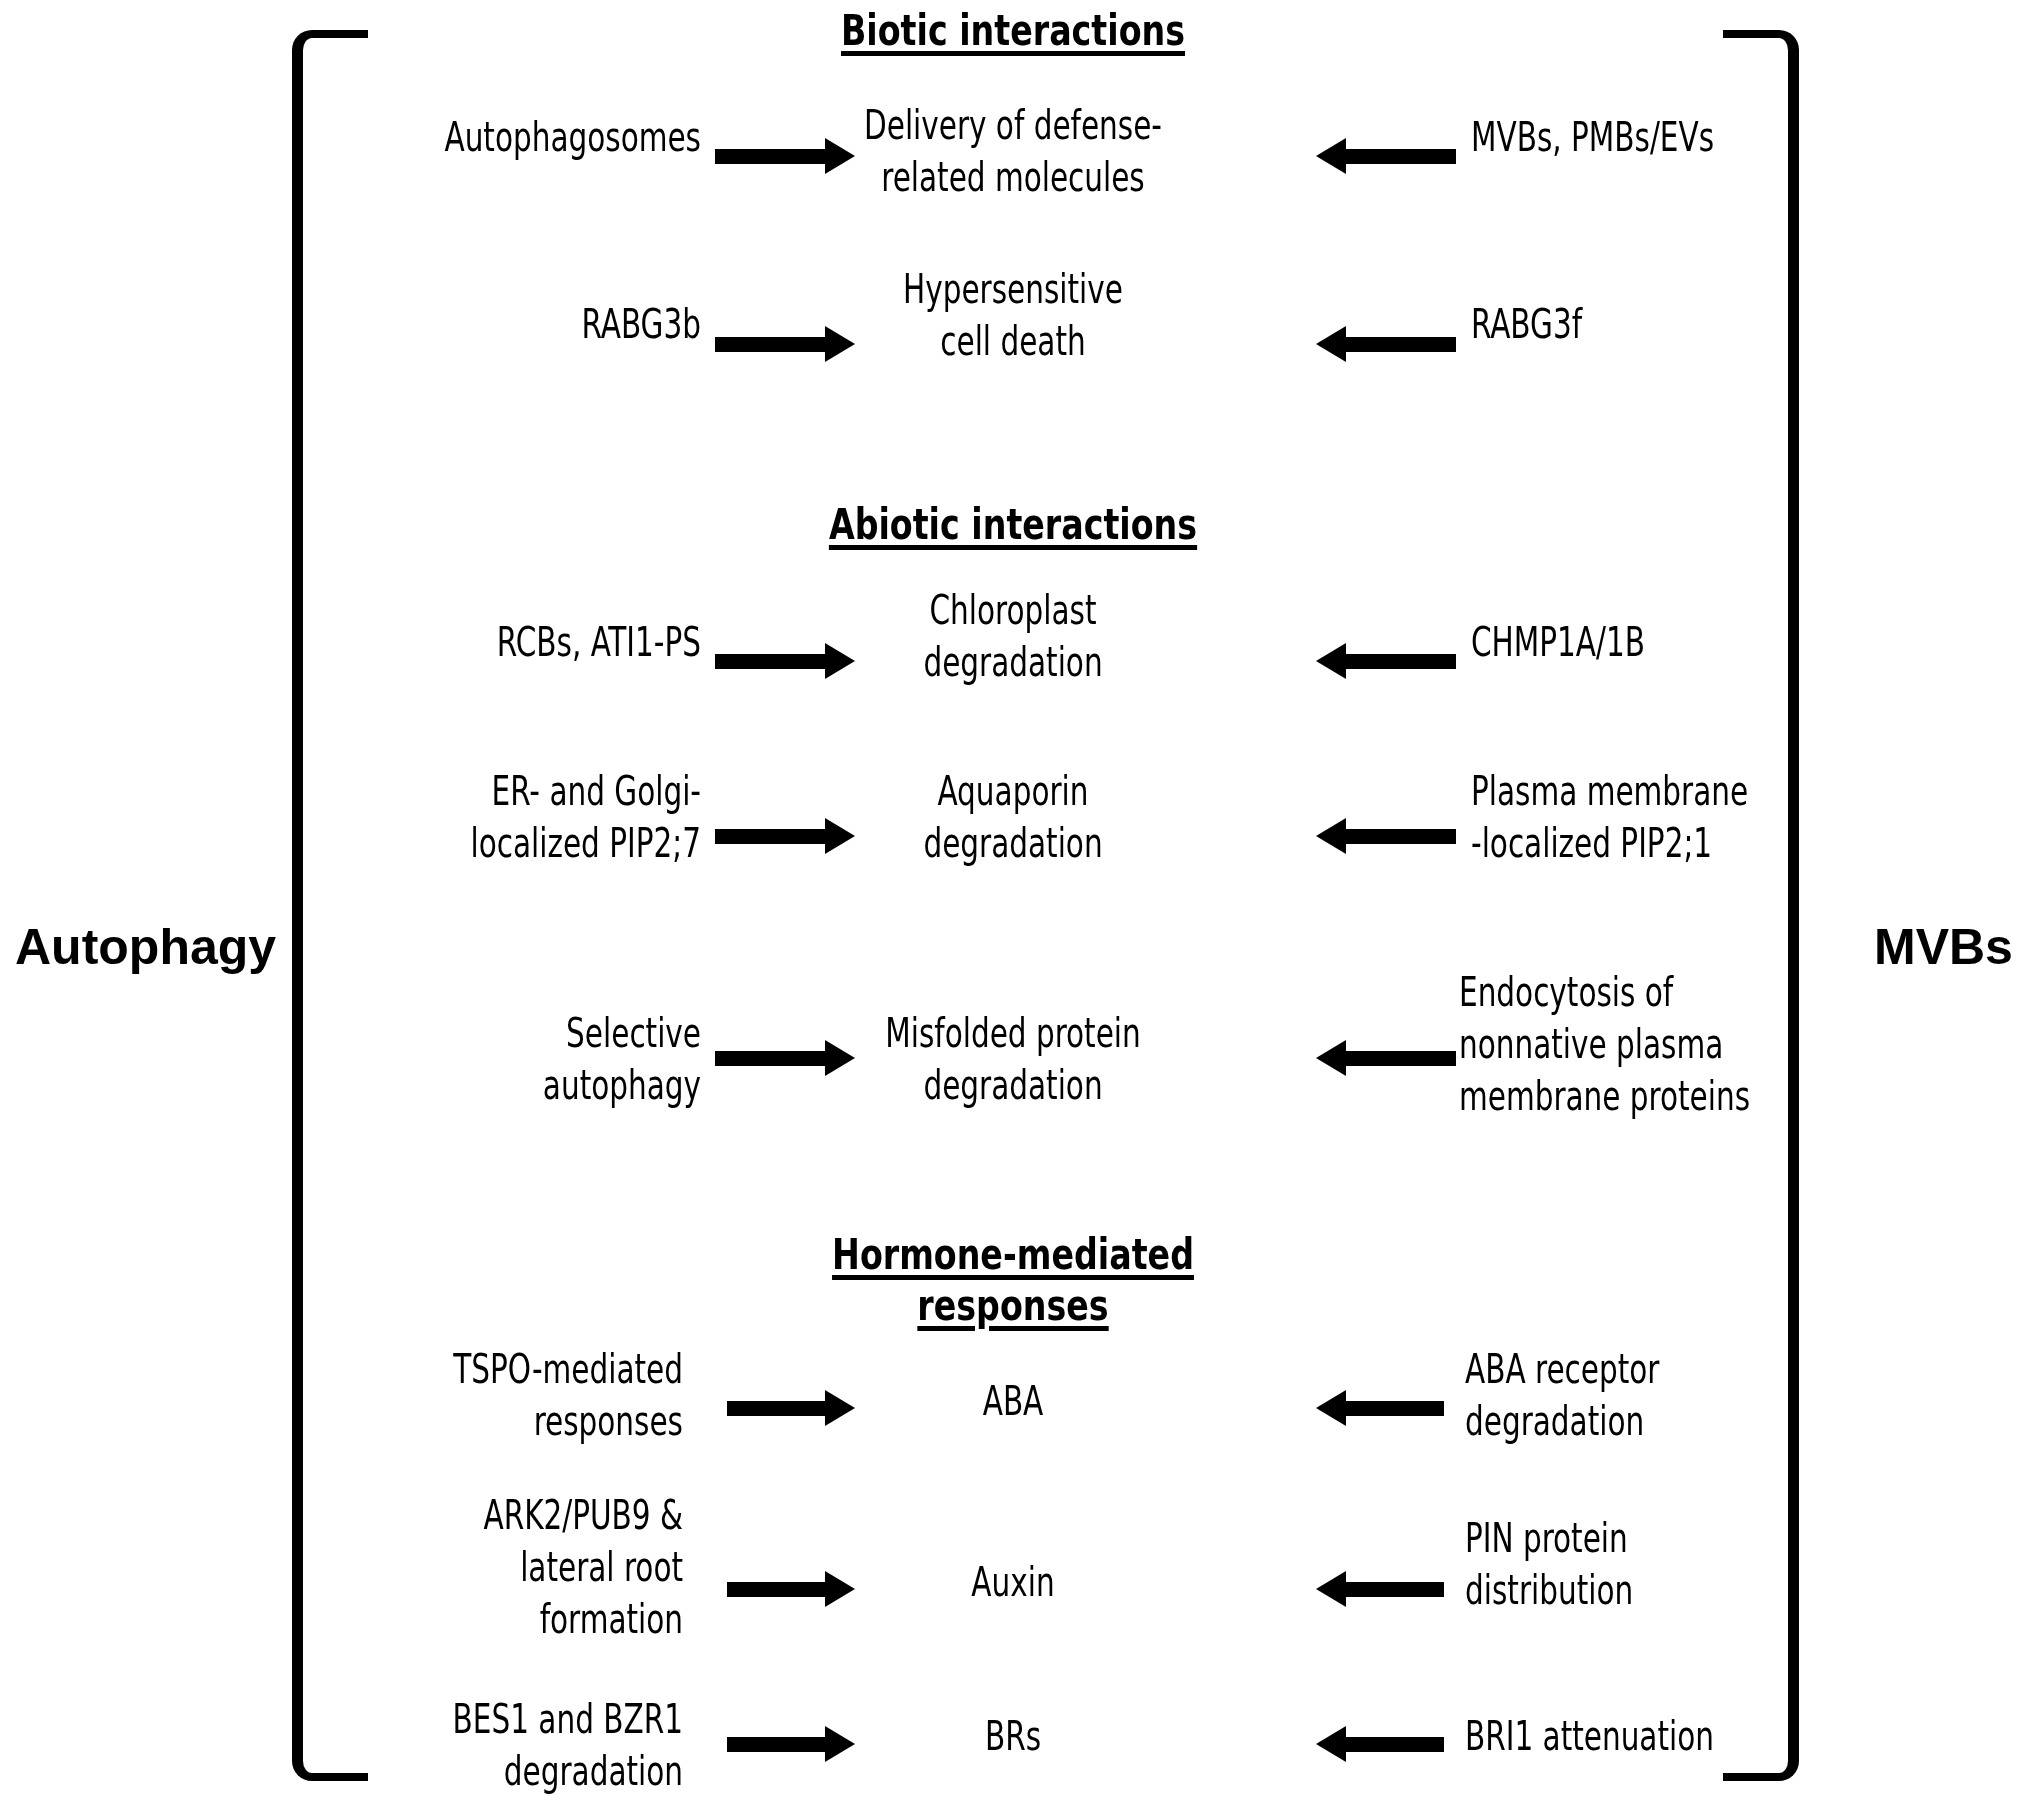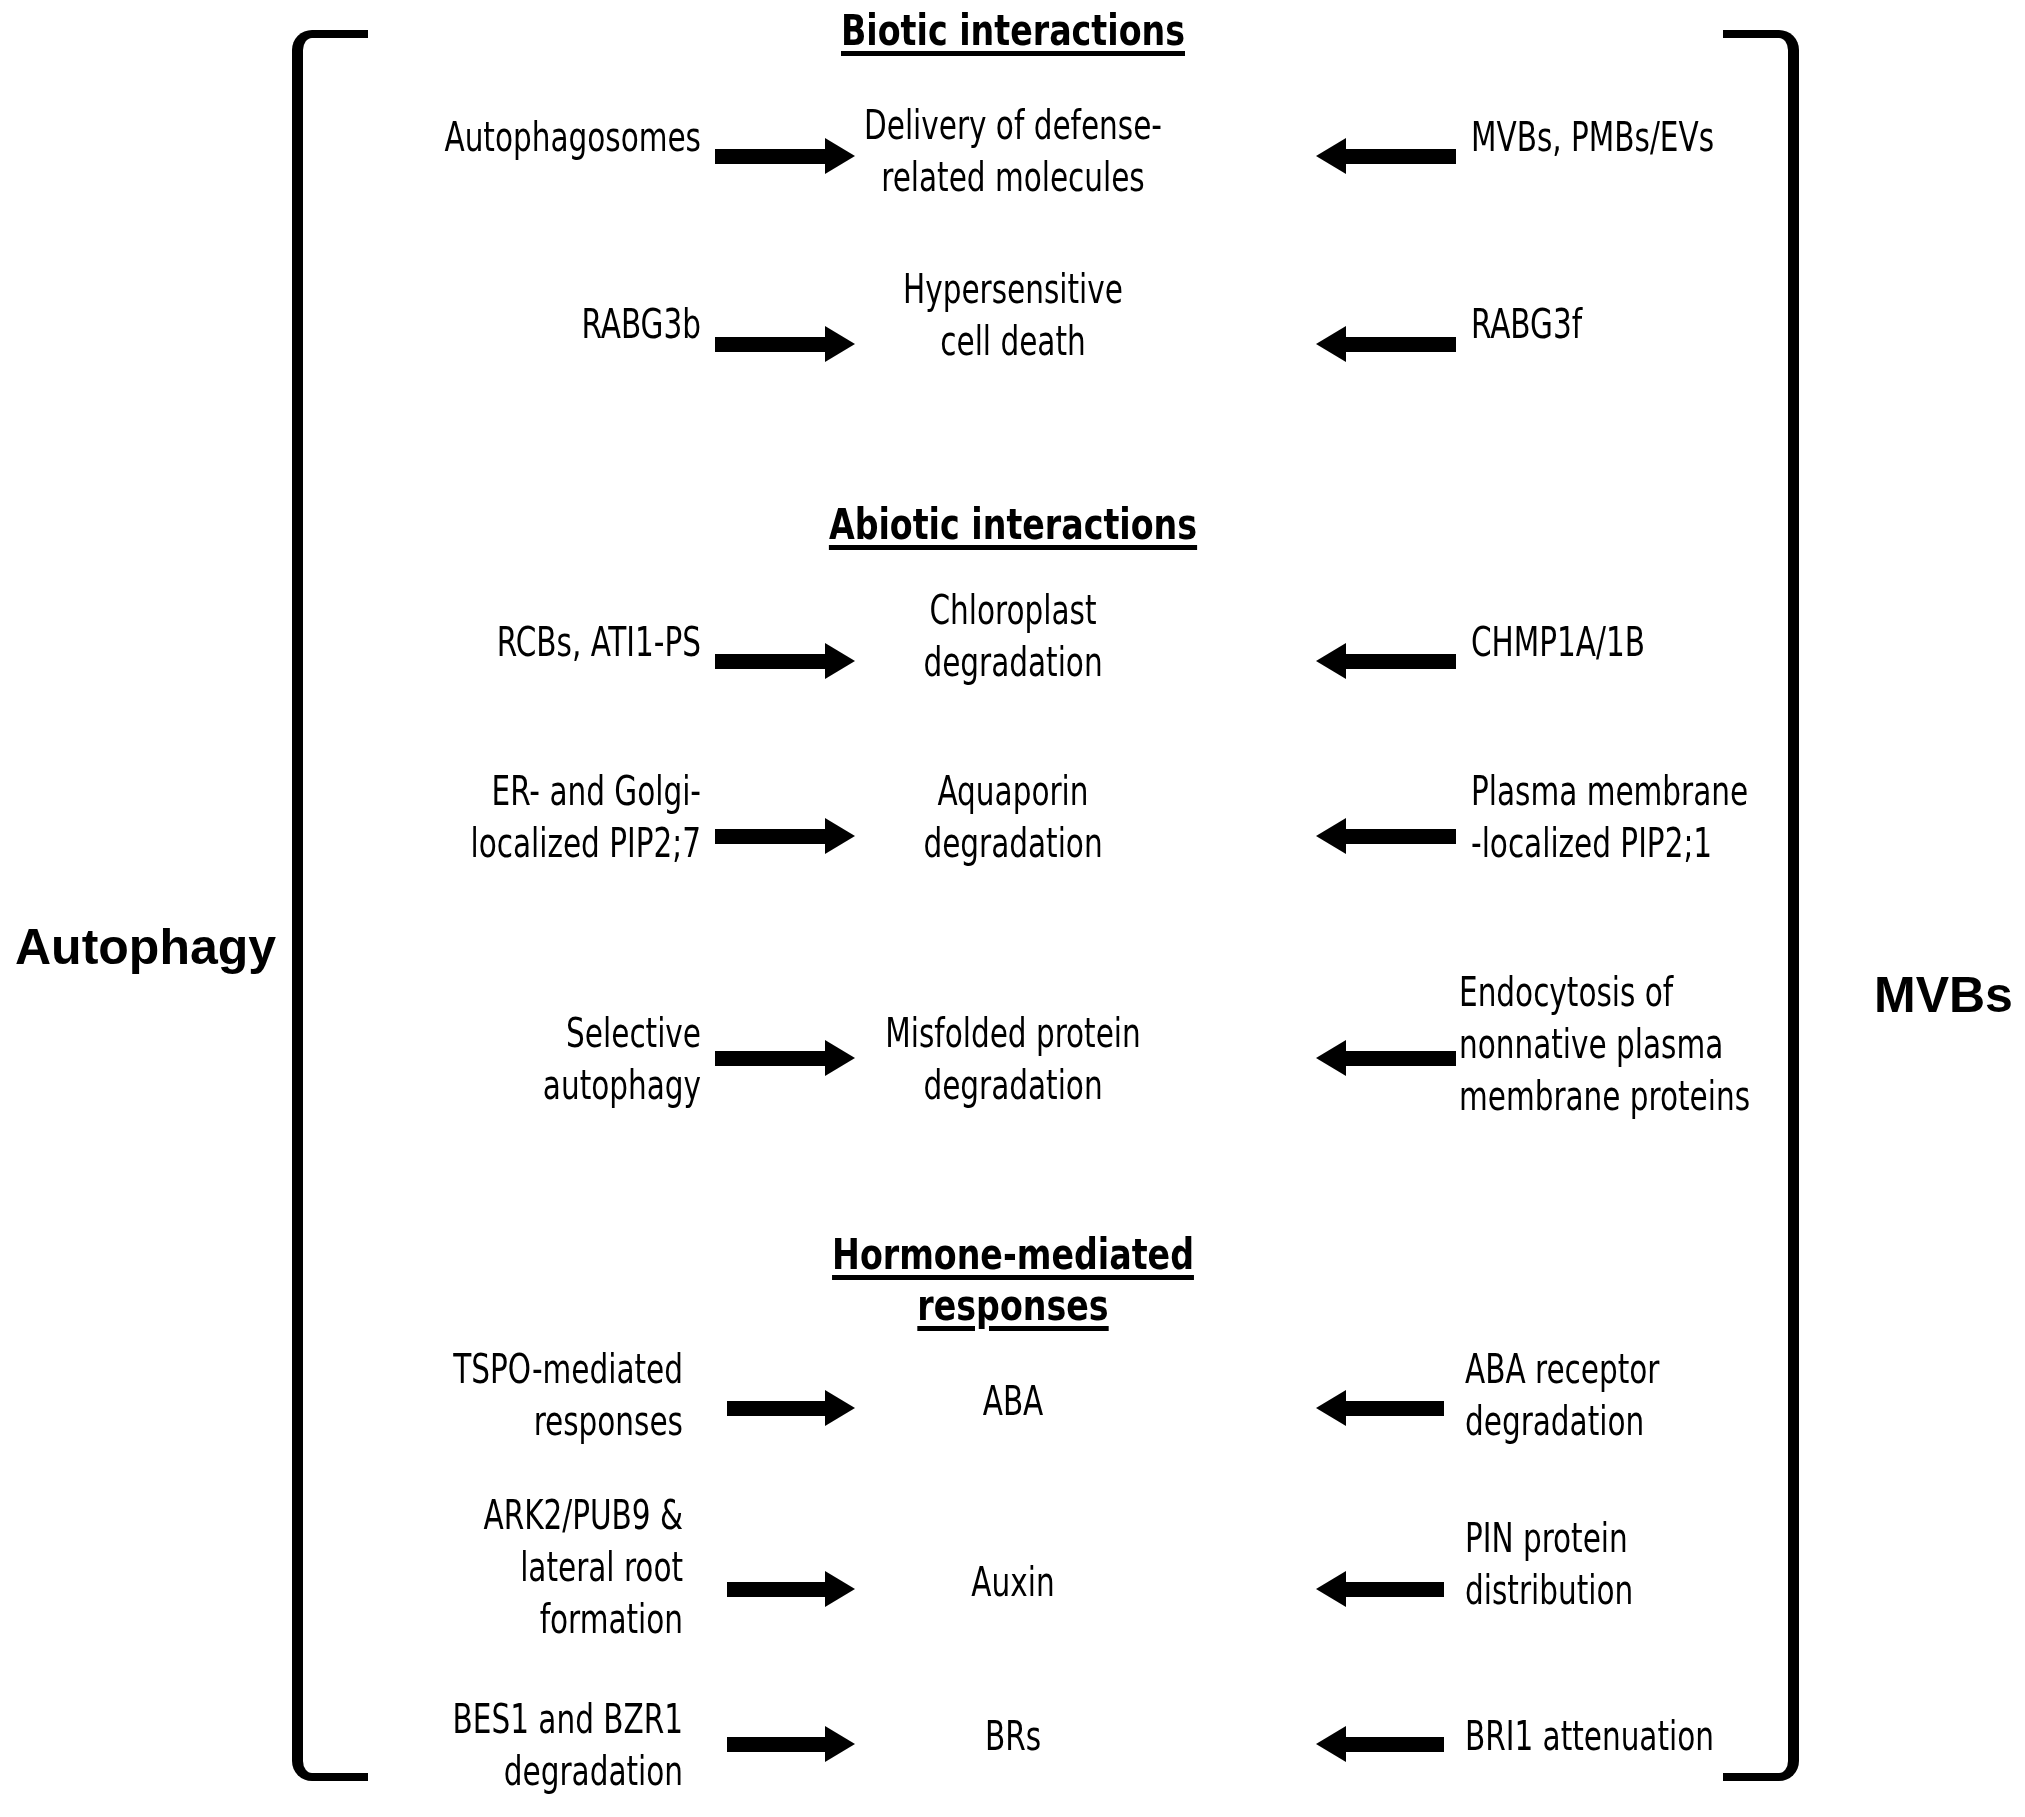--- a/index.html
+++ b/index.html
@@ -48,21 +48,21 @@
   
   .side-label {
     position: absolute;
     font-family: "Liberation Sans", sans-serif;
     font-weight: bold;
     font-size: 50px;
     line-height: 1;
     white-space: nowrap;
   }
   #autophagy-label { left: 15px; top: 922px; }
-  #mvbs-label { left: 1874px; top: 922px; margin-top: 48px; }
+  #mvbs-label { left: 1874px; top: 922px; }
 
   
   .section-title {
     position: absolute;
     width: 584px;
     text-align: center;
     font-family: "DejaVu Sans Condensed", "Liberation Sans", sans-serif;
     font-weight: bold;
     font-size: 43px;
     line-height: 1.18;

